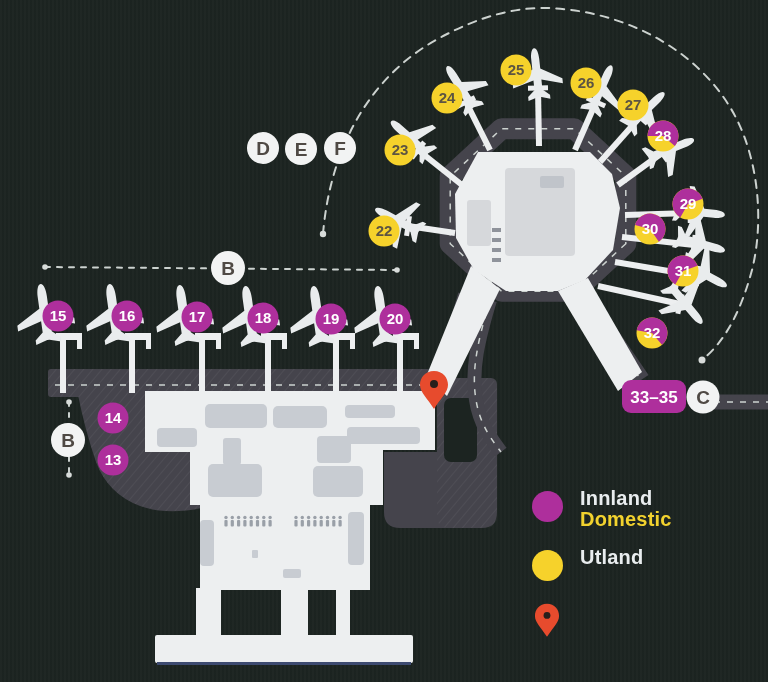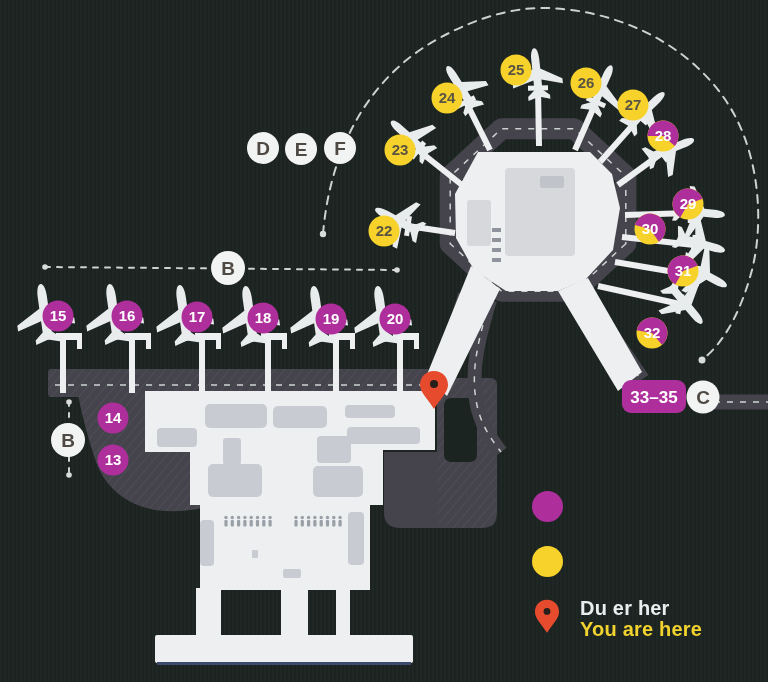--- a/index.html
+++ b/index.html
@@ -334,35 +334,36 @@
       </g>
 
   <use href="#mappin" x="434" y="390" width="28" height="40" transform="translate(-14,-20)"></use>
 </svg>
 
 <div class="legend">
   <div class="legend-row">
     <span class="legend-icon">
       <span class="legend-dot" style="background:#ae2f9c;display:block;"></span>
     </span>
+    <div class="legend-labels">
+      <div class="label-no">Innland</div>
+      <div class="label-en">Domestic</div>
+    </div>
   </div>
   <div class="legend-row">
     <span class="legend-icon">
       <span class="legend-dot" style="background:#f6d22b;display:block;"></span>
     </span>
     <div class="legend-labels">
+      <div class="label-no">Utland</div>
     </div>
   </div>
   <div class="legend-row">
     <span class="legend-icon">
       <svg width="30" height="38" viewBox="-15 -17 30 41">
         <path d="M0,-15 C-8.2,-15 -13,-8.6 -13,-2 C-13,5 -6,10.8 0,20.5 C6,10.8 13,5 13,-2 C13,-8.6 8.2,-15 0,-15 Z" fill="#e74b2d"></path>
         <circle cx="0" cy="-2.5" r="3.7" fill="#281f1c"></circle>
       </svg>
     </span>
-    <div class="legend-labels">
-      <div class="label-no">Du er her</div>
-      <div class="label-en">You are here</div>
-    </div>
   </div>
 </div>
 
 </div>
 
 </body></html>

